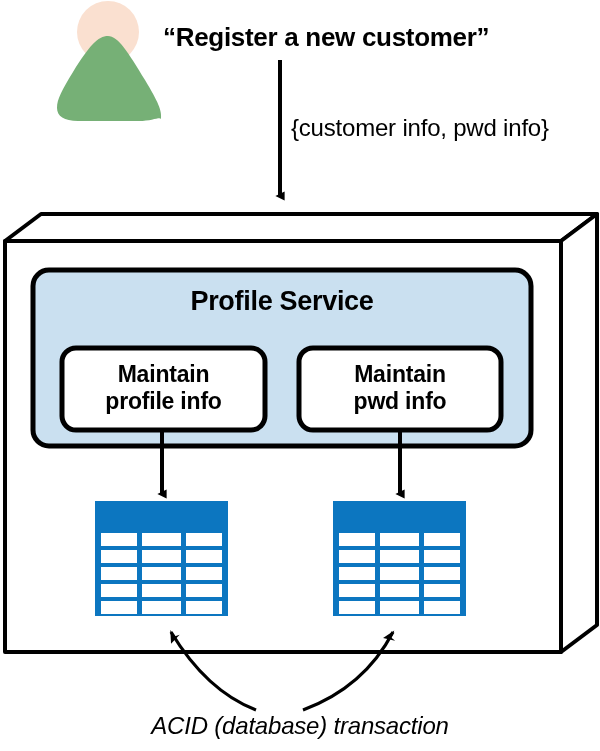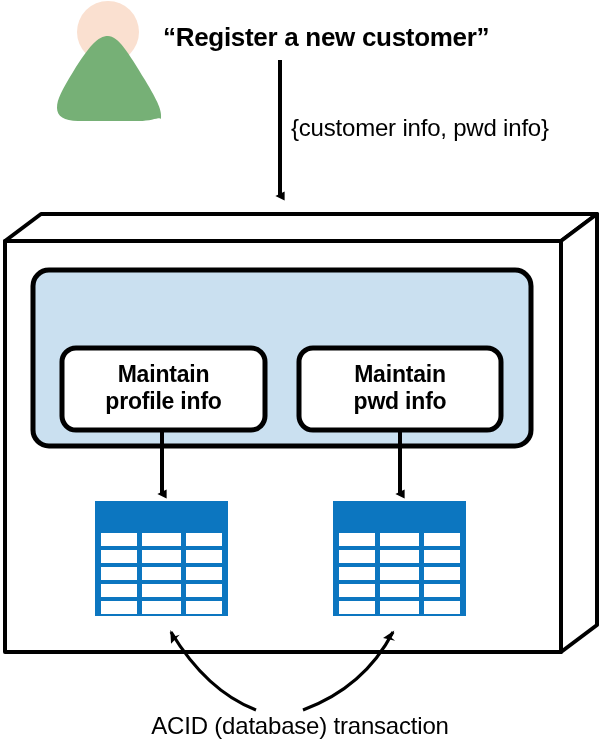--- a/index.html
+++ b/index.html
@@ -76,20 +76,21 @@
     font-weight: 700;
     line-height: 1.17;
     letter-spacing: -0.2px;
   }
   #caption-label {
     left: 0px;
     top: 713px;
     width: 600px;
     text-align: center;
     font-size: 24px;
+    font-style: italic;
     font-weight: 400;
     letter-spacing: -0.2px;
   }
 </style>
 </head>
 <body>
 
 <div id="stage">
 
   <svg class="svg-layer" viewBox="0 0 600 751" xmlns="http://www.w3.org/2000/svg">
@@ -196,20 +197,21 @@
       <path d="M256,710 C230,700 200,680 171,632" fill="none" stroke="#000" stroke-width="3.2" marker-end="url(#arrowCurve)"></path>
       <path d="M303,710 C330,700 368,680 393,632" fill="none" stroke="#000" stroke-width="3.2" marker-end="url(#arrowCurve)"></path>
     </g>
 
   </svg>
 
   <div class="txt" id="request-label">“Register a new customer”</div>
 
   <div class="txt" id="payload-label">{customer info, pwd info}</div>
 
+  <div class="txt" id="service-title">Profile Service</div>
 
   <div class="txt" id="op1-label">Maintain
 profile info</div>
 
   <div class="txt" id="op2-label">Maintain
 pwd info</div>
 
   <div class="txt" id="caption-label">ACID (database) transaction</div>
 
 </div>

